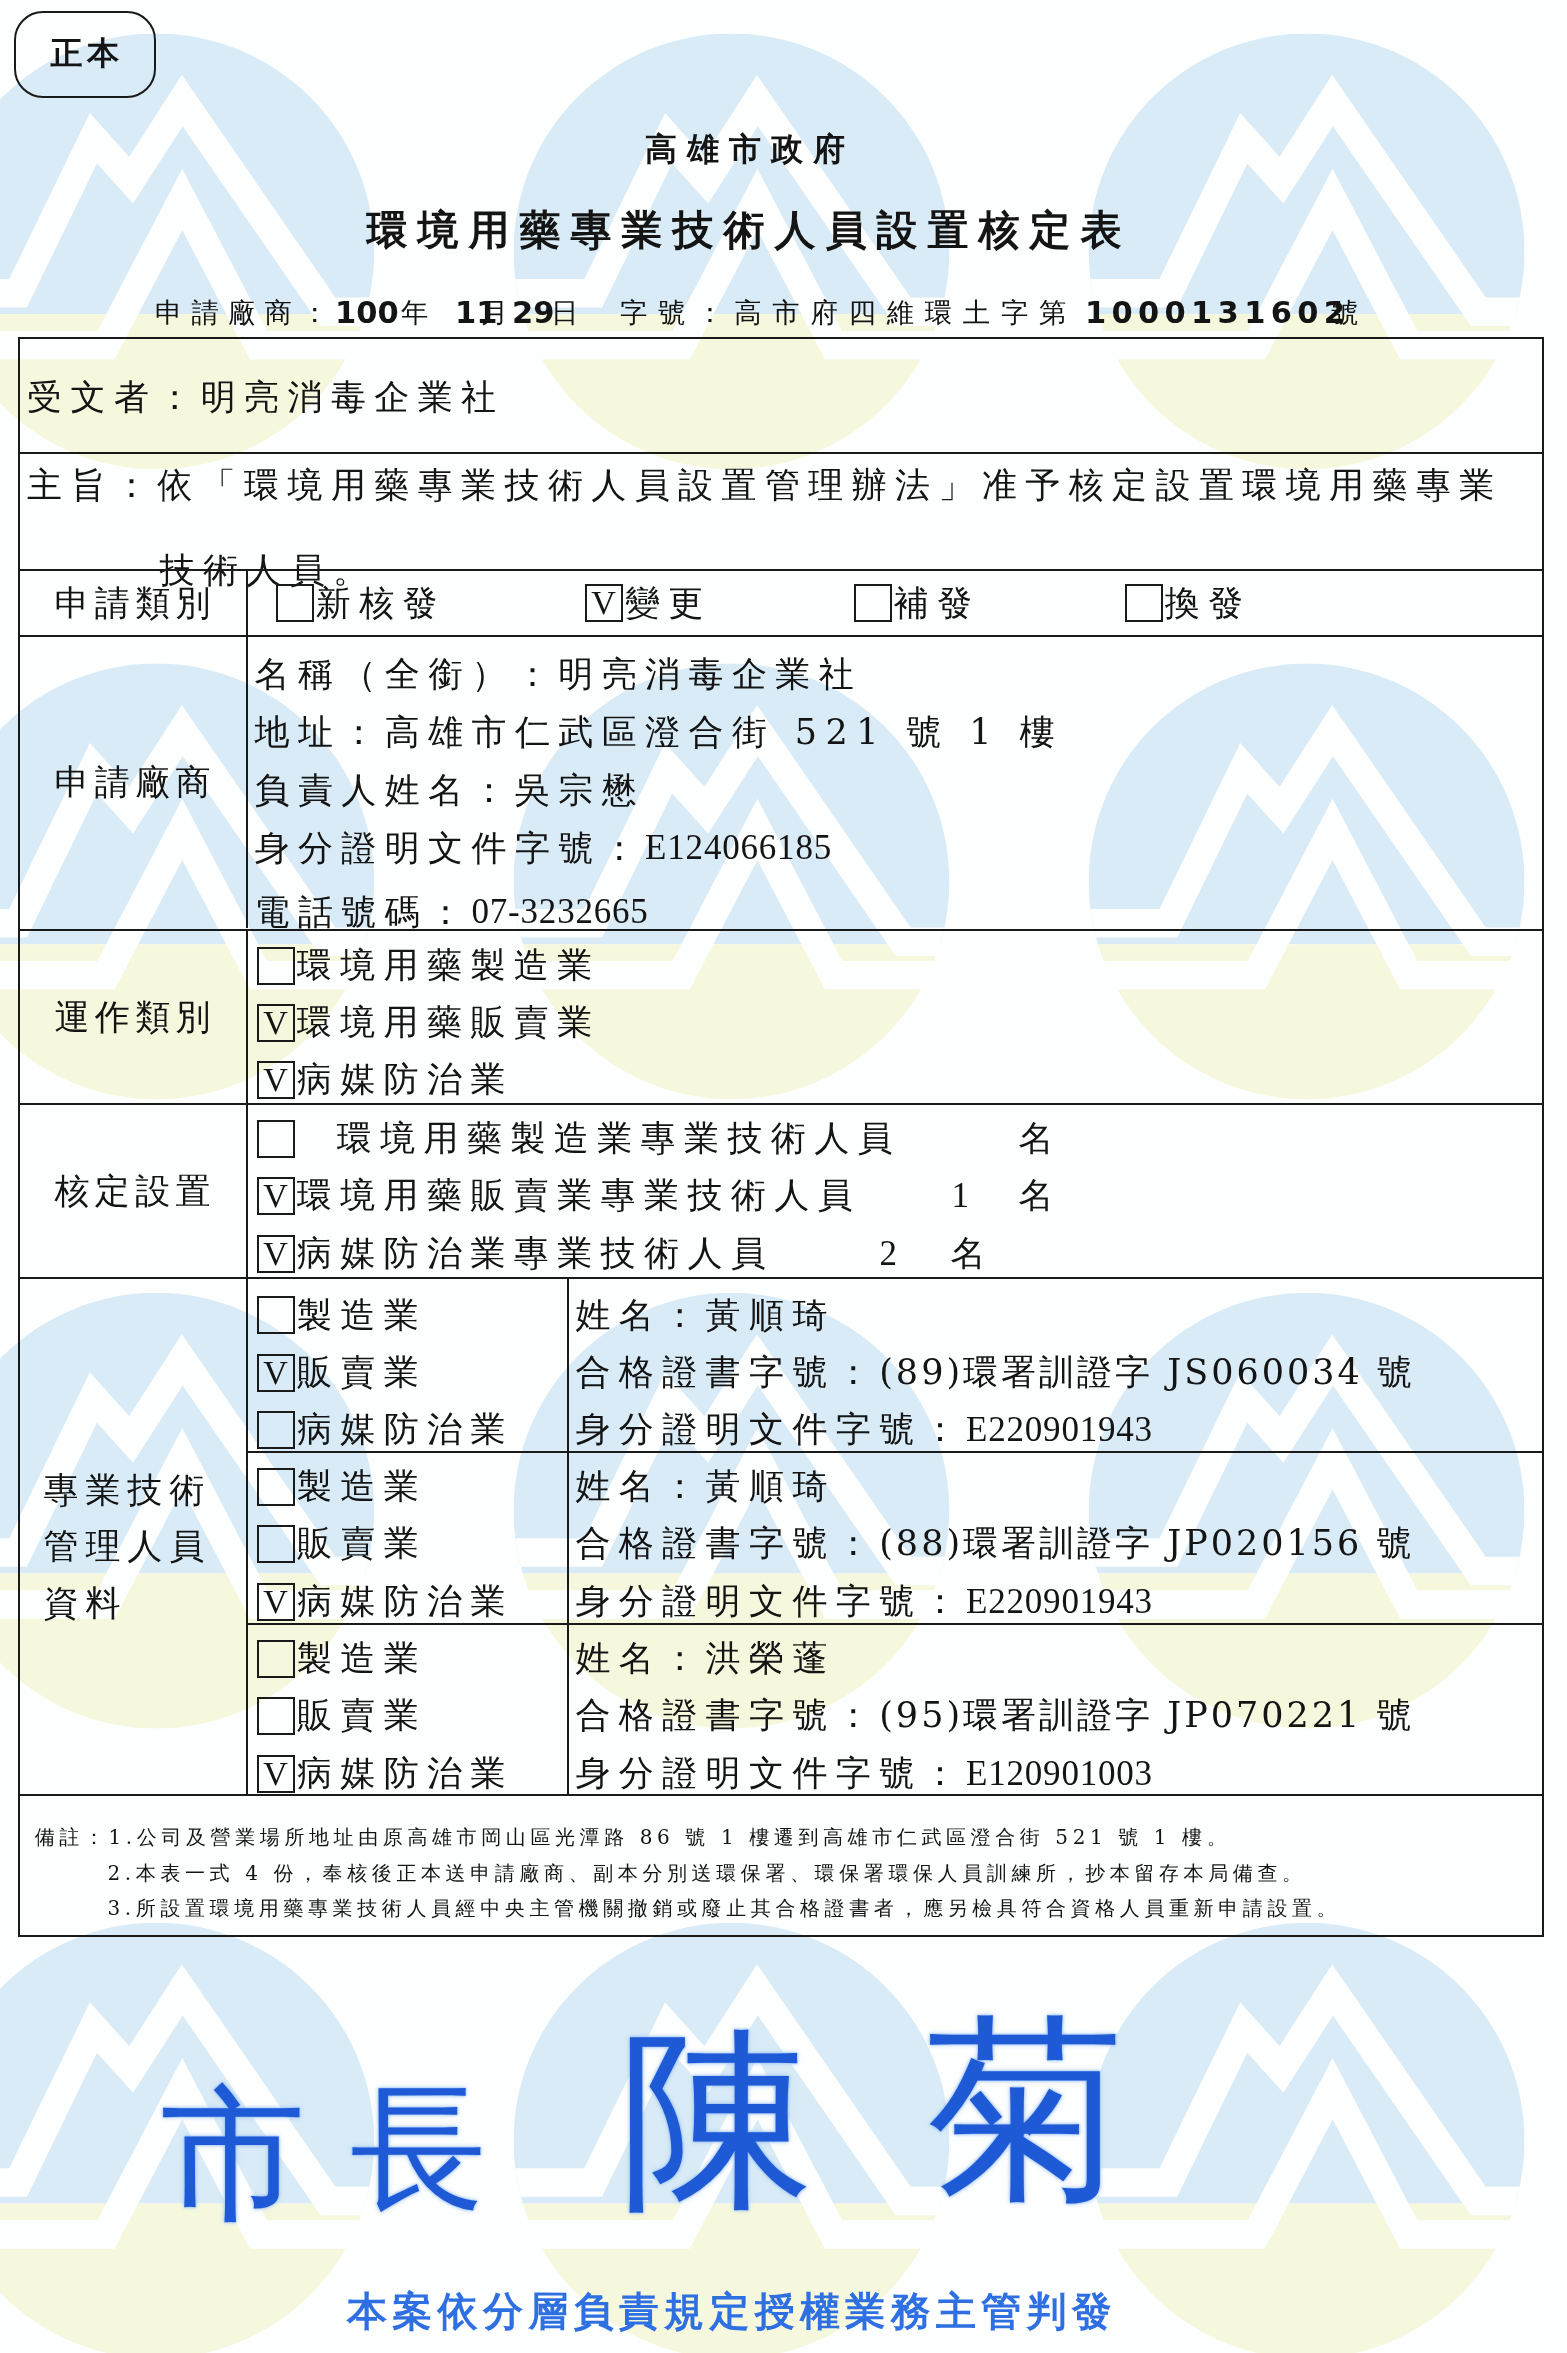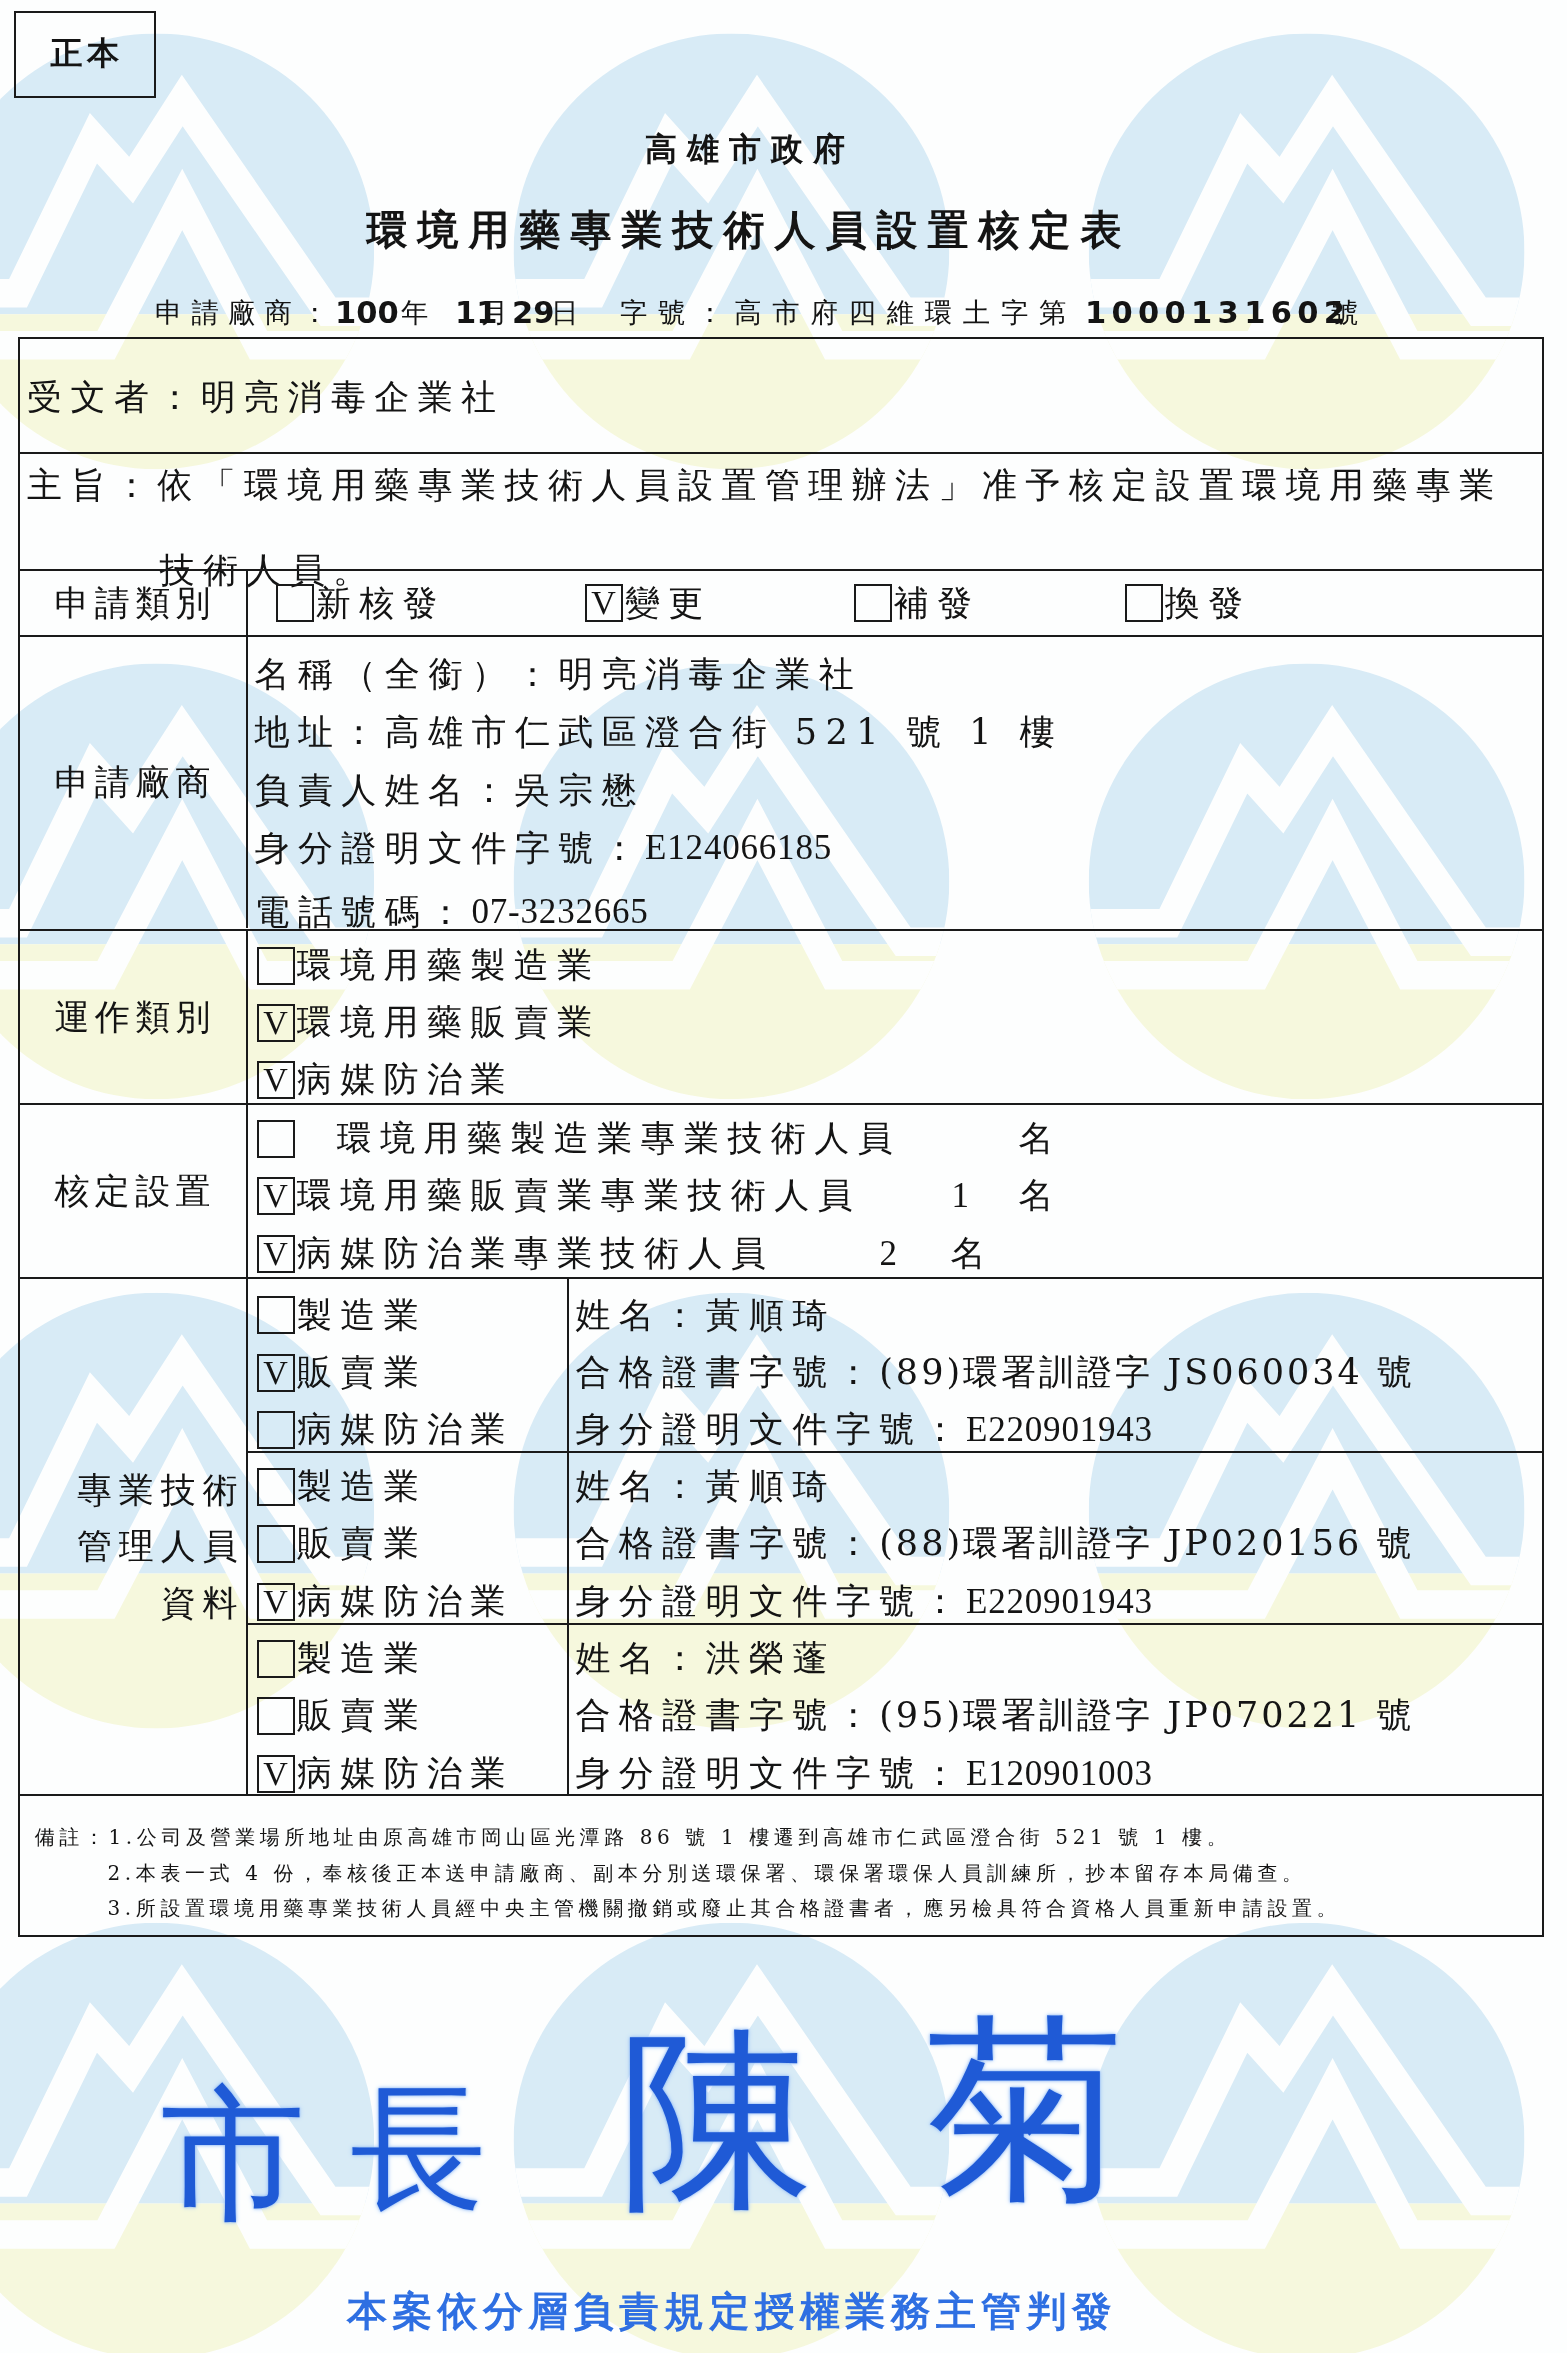--- a/index.html
+++ b/index.html
@@ -11,21 +11,21 @@
   body{
     width:1568px;height:2354px;position:relative;overflow:hidden;
     background:var(--paper);color:var(--ink);
     font-family:"DejaVu Serif","Liberation Serif",serif;
   }
   .watermark{position:absolute;left:0;top:0;width:1568px;height:2354px;z-index:0;}
   .wm-blue{fill:var(--wm-blue);}
   .wm-yellow{fill:var(--wm-yellow);}
   .wm-band{stroke:var(--paper);fill:none;stroke-width:34;stroke-linejoin:miter;}
 
-  .abs{position:absolute;z-index:1;white-space:nowrap;}
+  .abs{position:absolute;z-index:1;white-space:nowrap;border-radius:29px;}
 
   
   .copy-box{left:13.7px;top:10.7px;width:142px;height:87px;border:2.3px solid var(--rule);box-sizing:border-box;
     display:flex;align-items:center;justify-content:center;font-size:32px;font-weight:bold;letter-spacing:4.6px;padding-left:4.6px;}
   .issuer{left:364px;width:762px;top:126px;text-align:center;font-size:32px;line-height:46px;letter-spacing:10px;padding-left:10px;box-sizing:border-box;font-weight:bold;}
   .doc-title{left:287px;width:914px;top:206px;text-align:center;font-size:41px;line-height:49px;letter-spacing:10px;padding-left:10px;box-sizing:border-box;font-weight:bold;}
 
   .dl{top:296px;line-height:34px;font-size:27.4px;}
   .hw{font-family:"DejaVu Sans",sans-serif;font-weight:bold;font-size:30.5px;}
 
@@ -40,21 +40,21 @@
   .cb{display:inline-flex;width:38px;height:38px;border:2.3px solid var(--rule);box-sizing:border-box;align-items:center;justify-content:center;
     font-family:"Liberation Serif",serif;font-size:34px;letter-spacing:0;line-height:34px;flex:0 0 auto;margin-right:2.3px;}
   .num{font-family:"Liberation Serif",serif;}
 
   .opt{position:absolute;top:0;bottom:0;display:flex;align-items:center;font-size:35px;letter-spacing:8.4px;white-space:nowrap;}
 
   .block{position:absolute;left:228px;right:0;height:172px;box-sizing:border-box;}
   .block.ruled{border-top:2.3px solid var(--rule);}
   .cat-col{position:absolute;left:0;top:0;bottom:0;width:319px;}
   .info-col{position:absolute;left:319px;right:0;top:0;bottom:0;border-left:2.3px solid var(--rule);}
-  .pl-label{position:absolute;left:0;width:225px;text-align:right;font-size:35px;letter-spacing:6.9px;padding-left:15px;box-sizing:border-box;line-height:56px;}
+  .pl-label{position:absolute;left:0;width:225px;text-align:left;font-size:35px;letter-spacing:6.9px;padding-left:24px;box-sizing:border-box;line-height:56px;}
 
   .note-line{position:absolute;font-size:20px;letter-spacing:4.6px;line-height:36px;white-space:nowrap;}
 
   
   .sig{position:absolute;z-index:1;color:var(--sig-blue);text-align:center;
     text-shadow:0 0 2.3px #7fb0f5,0 0 5.3px #a9c9f7;font-family:"DejaVu Serif",serif;}
   .stamp{left:347px;top:2294px;font-family:"DejaVu Sans",sans-serif;font-weight:bold;font-size:40px;letter-spacing:5.3px;line-height:35px;color:var(--stamp-blue);}
 </style>
 </head>
 <body>

